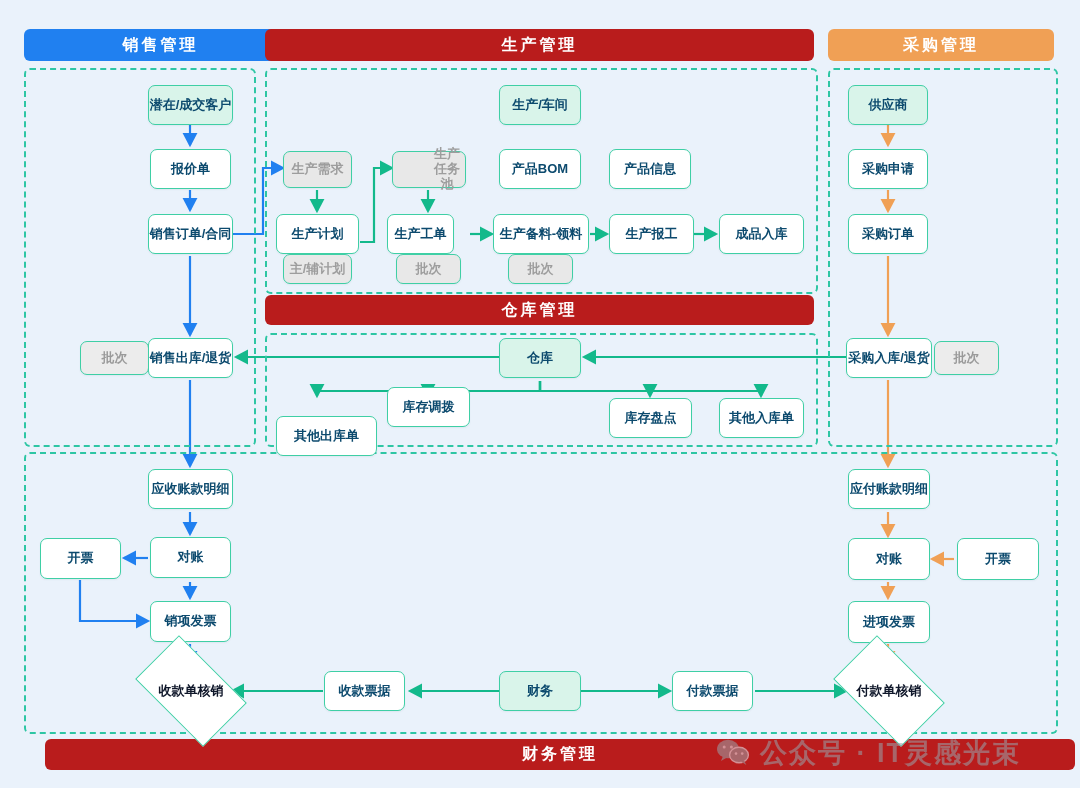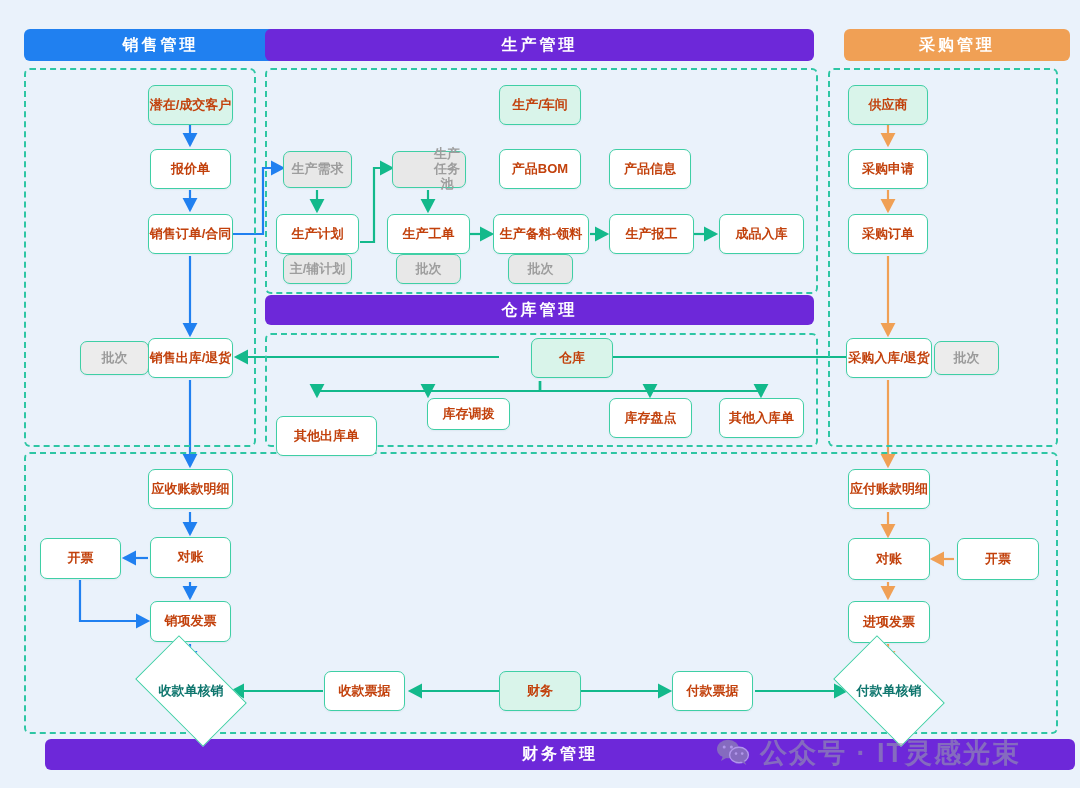--- a/index.html
+++ b/index.html
@@ -12,57 +12,57 @@
   #root{position:relative;width:1080px;height:788px;}
 
   
   .band{
     position:absolute;border-radius:6px;
     color:#ffffff;font-size:16px;font-weight:bold;
     letter-spacing:3px;
     display:flex;align-items:center;justify-content:center;
   }
   .band.blue{background:#2080f0;}
-  .band.green{background:#6d28d9;}
+  .band.green{background:#b91c1c;}
   .band.orange{background:#f0a055;}
 
   
   .zone{
     position:absolute;
     border:2px dashed #2ec6a4;
     border-radius:6px;
     background:transparent;
   }
 
   
   .node{
     position:absolute;
     border:1.4px solid #3fcfa5;
     border-radius:7px;
     background:#ffffff;
-    color:#c2410c;
+    color:#0c4a6e;
     font-size:13px;font-weight:bold;
     display:flex;align-items:center;justify-content:center;
     text-align:center;line-height:1.15;
     box-sizing:border-box;
     box-shadow:0 1px 2px rgba(30,60,90,.06);
   }
   .node.entity{background:#d9f4ea;}
   .node.tag{
     background:#ececec;color:#9a9a9a;font-weight:bold;
   }
   .node.ghost{
     background:#e8e8e8;color:#9d9d9d;font-weight:bold;
   }
 
   
   .diamond{
     position:absolute;
     display:flex;align-items:center;justify-content:center;
-    font-size:13px;font-weight:bold;color:#0f766e;
+    font-size:13px;font-weight:bold;color:#0f172a;
     text-align:center;
   }
   .diamond .dshape{
     position:absolute;left:0;top:0;width:100%;height:100%;
     background:#ffffff;border:1.4px solid #3fcfa5;
     transform:rotate(45deg);
     box-sizing:border-box;
   }
   .diamond .dtext{position:relative;z-index:2;white-space:nowrap;}
 
@@ -149,21 +149,21 @@
       <path d="M581,691 L670,691"></path>
       <path d="M755,691 L846,691"></path>
     </g>
     <g stroke="#2080f0" stroke-width="2.2" fill="none" marker-end="url(#ab)">
       <path d="M190,644 L190,663"></path>
     </g>
   </svg>
 
   <div class="band blue" style="left:24px;top:29px;width:273px;height:32px;">销售管理</div>
   <div class="band green" style="left:265px;top:29px;width:549px;height:32px;">生产管理</div>
-  <div class="band orange" style="left:828px;top:29px;width:226px;height:32px;margin-left:16px;">采购管理</div>
+  <div class="band orange" style="left:828px;top:29px;width:226px;height:32px;">采购管理</div>
   <div class="band green" style="left:265px;top:295px;width:549px;height:30px;">仓库管理</div>
   <div class="band green" style="left:24px;top:739px;width:1030px;height:31px;margin-left:21px;">财务管理</div>
 
   <div class="zone" style="left:24px;top:68px;width:228px;height:375px;"></div>
   <div class="zone" style="left:265px;top:68px;width:549px;height:222px;"></div>
   <div class="zone" style="left:265px;top:333px;width:549px;height:110px;"></div>
   <div class="zone" style="left:828px;top:68px;width:226px;height:375px;"></div>
   <div class="zone" style="left:24px;top:452px;width:1030px;height:278px;"></div>
 
   <div class="node entity" style="left:148px;top:85px;width:85px;height:40px;">潜在/成交客户</div>
@@ -173,32 +173,32 @@
   <div class="node" style="left:148px;top:338px;width:85px;height:40px;">销售出库/退货</div>
 
   <div class="node entity" style="left:499px;top:85px;width:82px;height:40px;">生产/车间</div>
 
   <div class="node ghost" style="left:283px;top:151px;width:69px;height:37px;">生产需求</div>
   <div class="node ghost" style="left:392px;top:151px;width:74px;height:37px;padding-left:36px;">生产任务池</div>
   <div class="node" style="left:499px;top:149px;width:82px;height:40px;">产品BOM</div>
   <div class="node" style="left:609px;top:149px;width:82px;height:40px;">产品信息</div>
 
   <div class="node" style="left:276px;top:214px;width:83px;height:40px;">生产计划</div>
-  <div class="node" style="left:387px;top:214px;width:83px;height:40px;">生产工单</div>
+  <div class="node" style="left:387px;top:214px;width:67px;height:40px;">生产工单</div>
   <div class="node" style="left:493px;top:214px;width:96px;height:40px;">生产备料-领料</div>
   <div class="node" style="left:609px;top:214px;width:85px;height:40px;">生产报工</div>
   <div class="node" style="left:719px;top:214px;width:85px;height:40px;">成品入库</div>
 
   <div class="node ghost" style="left:283px;top:254px;width:69px;height:30px;">主/辅计划</div>
   <div class="node ghost" style="left:396px;top:254px;width:65px;height:30px;">批次</div>
   <div class="node ghost" style="left:508px;top:254px;width:65px;height:30px;">批次</div>
 
-  <div class="node entity" style="left:499px;top:338px;width:82px;height:40px;margin-left:32px;">仓库</div>
+  <div class="node entity" style="left:499px;top:338px;width:82px;height:40px;">仓库</div>
   <div class="node" style="left:276px;top:404px;width:101px;height:40px;margin-top:12px;">其他出库单</div>
-  <div class="node" style="left:387px;top:398px;width:83px;height:32px;margin-left:40px;">库存调拨</div>
+  <div class="node" style="left:387px;top:387px;width:83px;height:40px;">库存调拨</div>
   <div class="node" style="left:609px;top:398px;width:83px;height:40px;">库存盘点</div>
   <div class="node" style="left:719px;top:398px;width:85px;height:40px;">其他入库单</div>
 
   <div class="node entity" style="left:848px;top:85px;width:80px;height:40px;">供应商</div>
   <div class="node" style="left:848px;top:149px;width:80px;height:40px;">采购申请</div>
   <div class="node" style="left:848px;top:214px;width:80px;height:40px;">采购订单</div>
   <div class="node" style="left:846px;top:338px;width:86px;height:40px;">采购入库/退货</div>
   <div class="node tag" style="left:934px;top:341px;width:65px;height:34px;">批次</div>
 
   <div class="node" style="left:148px;top:469px;width:85px;height:40px;">应收账款明细</div>

